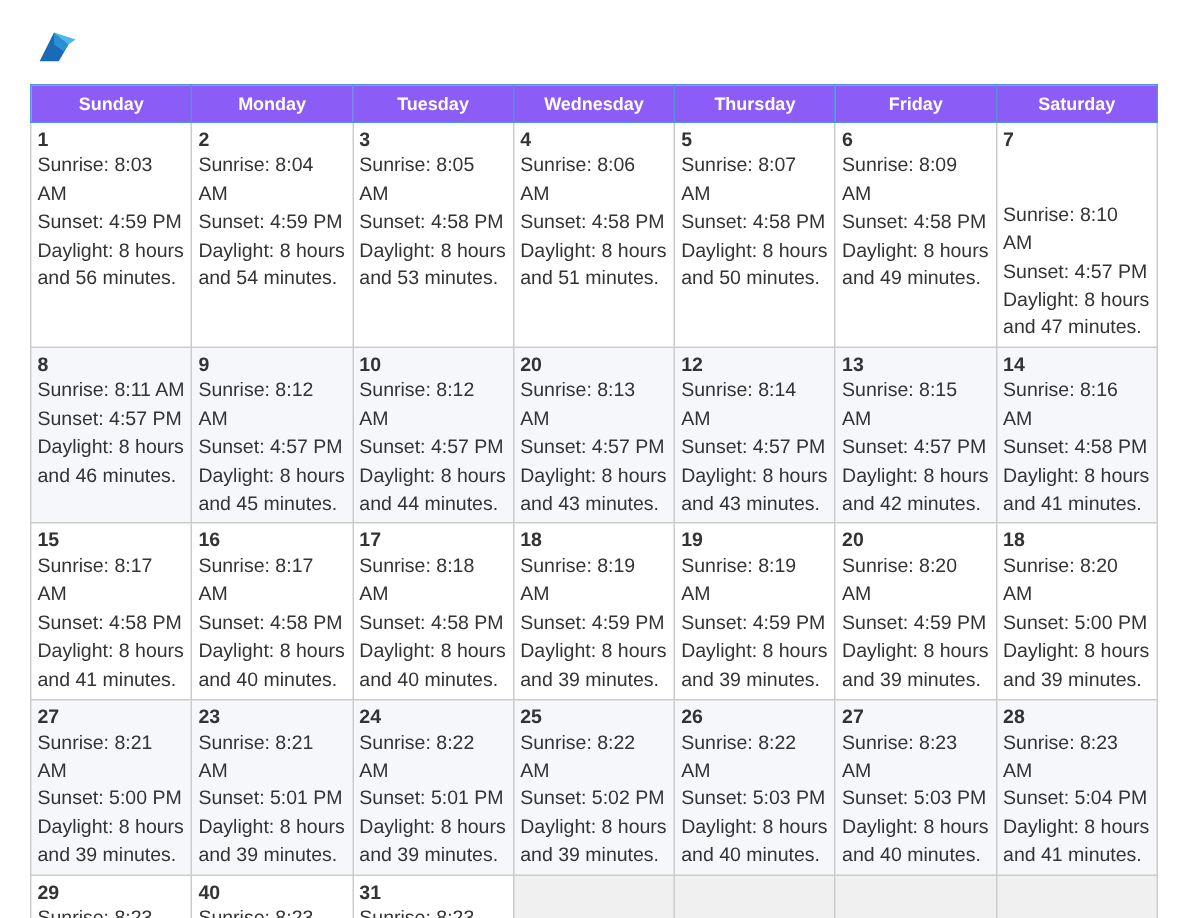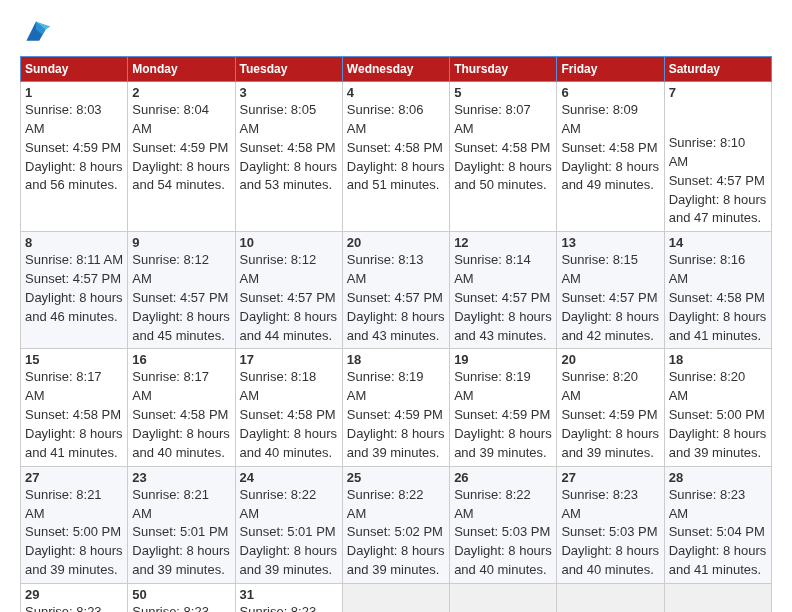--- a/index.html
+++ b/index.html
@@ -37,26 +37,26 @@
       color: #555;
       margin-top: 2px;
     }
     .calendar {
       flex: 1;
       border-collapse: collapse;
       width: 100%;
       table-layout: fixed;
     }
     .calendar thead tr th {
-      background: #b91c1c;
+      background: #8b5cf6;
       color: #fff;
       font-size: 12px;
       font-weight: bold;
       padding: 5px 4px;
-      text-align: left;
+      text-align: center;
       border: 1px solid #5590dd;
     }
     .calendar tbody tr td {
       vertical-align: top;
       border: 1px solid #ccc;
       padding: 3px 4px;
       font-size: 9.5px;
       color: #333;
       height: 88px;
       background: #fff;
@@ -344,21 +344,21 @@
         </tr>
         <tr>
           <td>
             <span class="day-num">29</span>
             <div class="day-info" style="white-space: pre-line;">Sunrise: 8:23 AM
 Sunset: 5:05 PM
 Daylight: 8 hours
 and 41 minutes.</div>
           </td>
           <td>
-            <span class="day-num">50</span>
+            <span class="day-num">40</span>
             <div class="day-info" style="white-space: pre-line;">Sunrise: 8:23 AM
 Sunset: 5:06 PM
 Daylight: 8 hours
 and 42 minutes.</div>
           </td>
           <td>
             <span class="day-num">31</span>
             <div class="day-info" style="white-space: pre-line;">Sunrise: 8:23 AM
 Sunset: 5:07 PM
 Daylight: 8 hours

